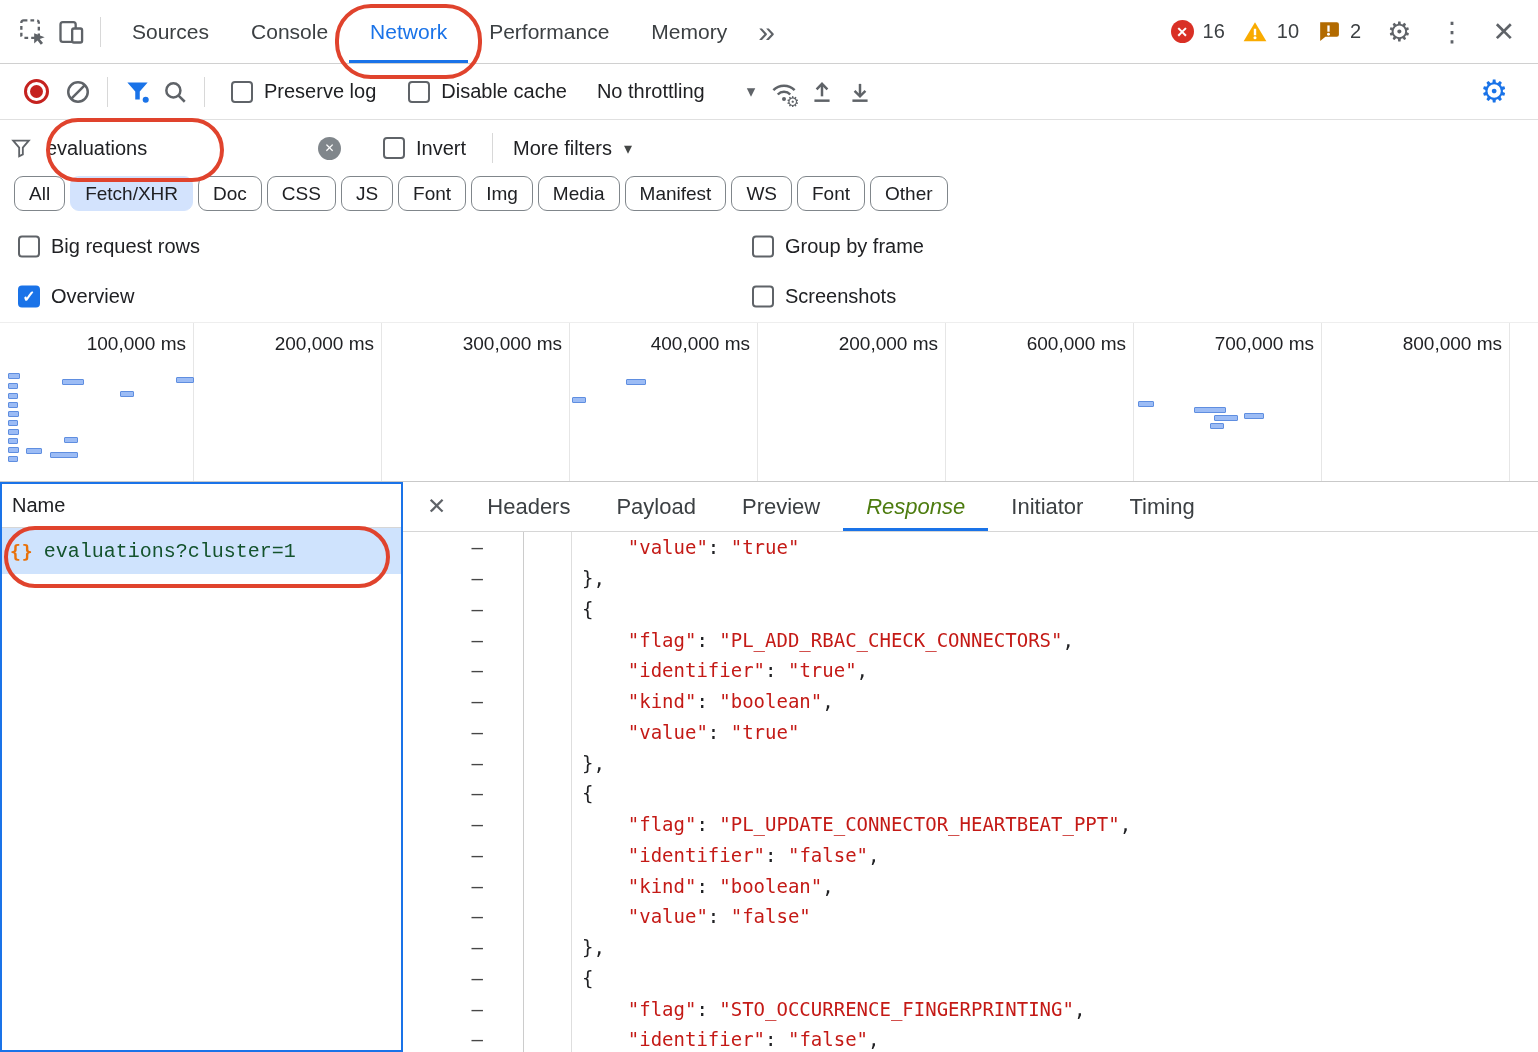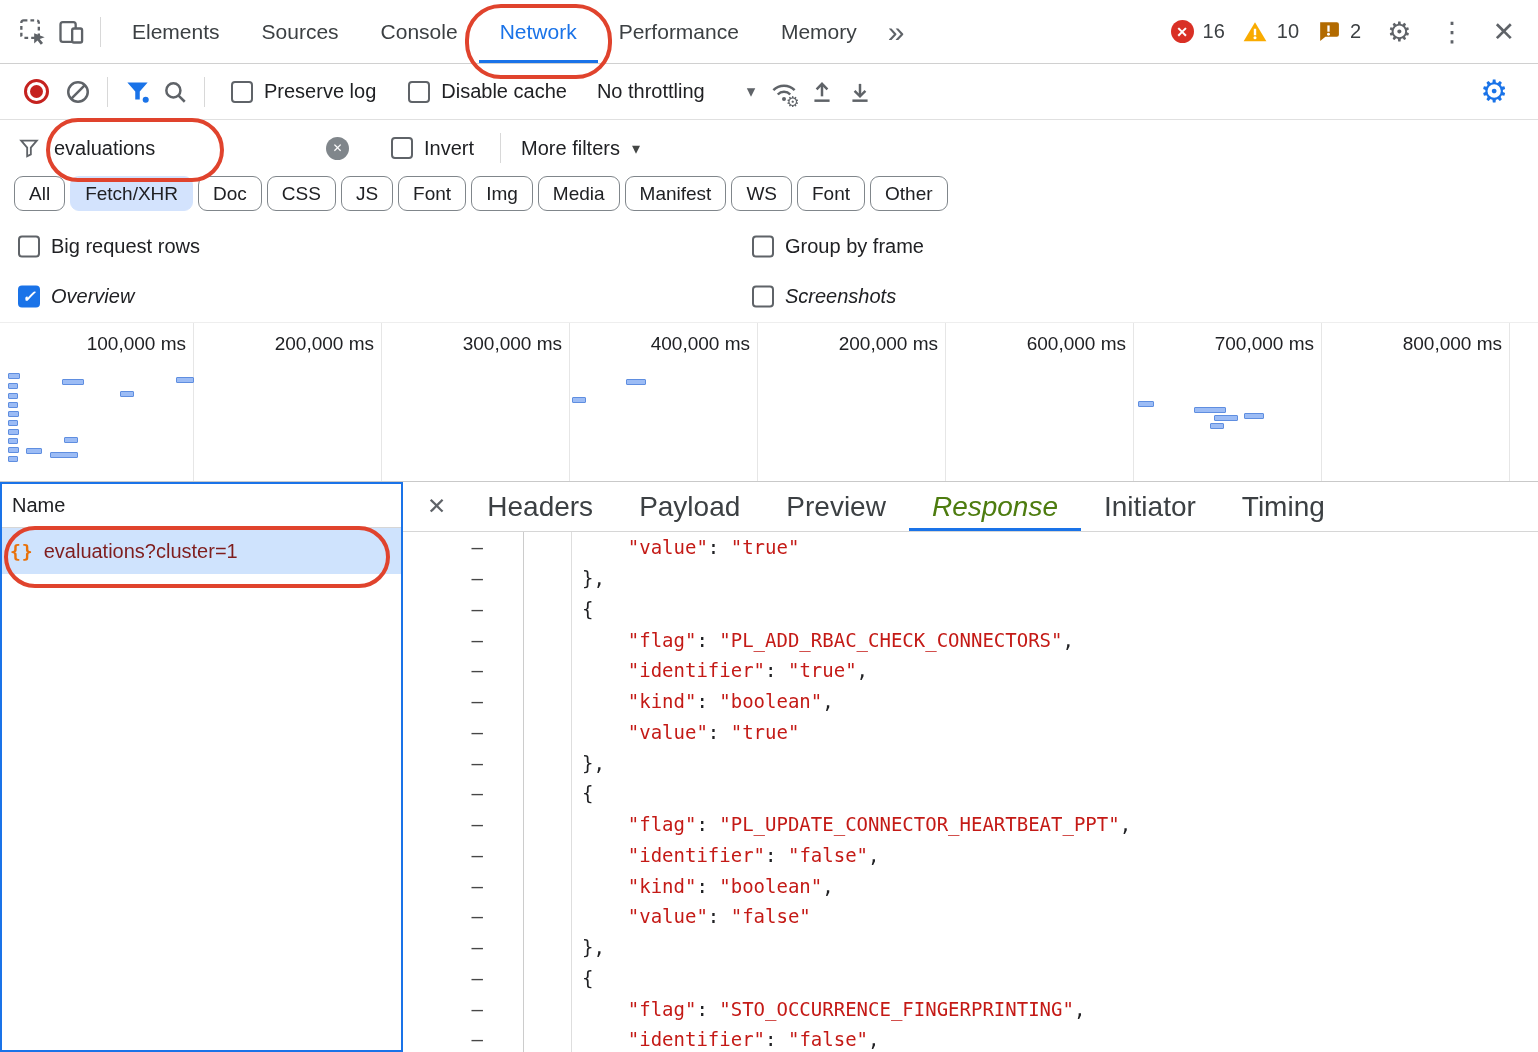--- a/index.html
+++ b/index.html
@@ -32,59 +32,59 @@
   .rec-btn::after { content: ""; width: 13px; height: 13px; border-radius: 50%; background: #c5221f; }
   .chk-label { display: flex; align-items: center; gap: 11px; font-size: 20px; color: #202124; margin: 0 16px; white-space: nowrap; }
   .cb { width: 22px; height: 22px; border: 2px solid #5f6368; border-radius: 4px; background: #fff; display: flex; align-items: center; justify-content: center; flex: none; }
   .cb.checked { background: #1a73e8; border-color: #1a73e8; }
   .cb.checked::after { content: "✓"; color: #fff; font-size: 16px; font-weight: bold; }
   .throttle { display: flex; align-items: center; font-size: 20px; color: #202124; margin: 0 10px 0 14px; }
   .caret { font-size: 17px; color: #5f6368; margin-left: 42px; }
   .blue-gear { margin-left: auto; font-size: 31px; color: #1a73e8; padding-right: 16px; }
 
   
-  .filter-bar { height: 56px; display: flex; align-items: center; padding: 0 14px; position: relative; }
+  .filter-bar { height: 56px; display: flex; align-items: center; padding: 0 6px; position: relative; }
   .filter-input { border: none; outline: none; background: transparent; font-size: 20px; font-family: "Liberation Sans", sans-serif; color: #202124; width: 272px; margin-left: 10px; }
   .clear-chip { width: 23px; height: 23px; border-radius: 50%; background: #80868b; color: #fff; font-size: 12px; display: flex; align-items: center; justify-content: center; flex: none; margin-right: 26px; }
   .more-filters { display: flex; align-items: center; gap: 12px; font-size: 20px; color: #202124; margin-left: 10px; }
   .tri-down { font-size: 16px; color: #444746; }
 
   
   .chips-row { height: 46px; display: flex; align-items: flex-start; gap: 5px; padding-left: 14px; }
   .chip { height: 35px; display: flex; align-items: center; padding: 0 14px; border: 1px solid #80868b; border-radius: 9px; font-size: 19px; color: #202124; white-space: nowrap; }
   .chip.selected { background: #d3e3fd; border-color: #d3e3fd; }
 
   
   .opt-row { position: relative; }
   .opt-row.r1 { height: 48px; }
-  .opt-row.r2 { height: 52px; font-style: italic; }
+  .opt-row.r2 { height: 52px; }
   .opt-a { position: absolute; left: 18px; top: 50%; transform: translateY(-50%); margin: 0; }
   .opt-b { position: absolute; left: 752px; top: 50%; transform: translateY(-50%); margin: 0; }
 
   
   .overview { height: 160px; position: relative; border-top: 1px solid #eee; border-bottom: 1px solid #c9c9c9; overflow: hidden; }
   .ticks { position: absolute; inset: 0; display: flex; padding-left: 6px; }
   .tick-col { width: 188px; flex: none; border-right: 1px solid #e6e6e6; }
   .tick-label { display: block; text-align: right; padding: 10px 7px 0 0; font-size: 19px; color: #202124; }
   .bars { position: absolute; inset: 0; z-index: 2; }
   .tl-bar { position: absolute; height: 6px; background: #9cbcf5; border: 1px solid #5f8ee0; border-radius: 1px; }
 
   
   .split { display: flex; height: 570px; }
   .name-panel { width: 403px; flex: none; border-right: 1px solid #c9c9c9; outline: 2px solid #1a73e8; outline-offset: -2px; position: relative; background: #fff; }
   .name-header { height: 46px; line-height: 46px; padding-left: 12px; font-size: 20px; color: #202124; border-bottom: 1px solid #d6d6d6; }
   .req-row { height: 46px; display: flex; align-items: center; gap: 10px; padding-left: 10px; font-size: 20px; }
   .req-row.selected { background: #cfe3fd; }
   .req-icon { font-family: "DejaVu Sans Mono", monospace; font-weight: bold; font-size: 18px; color: #e8710a; letter-spacing: 1px; }
-  .req-name { color: #7f1d1d; }
+  .req-name { color: #14532d; font-family: Liberation Mono, monospace; }
 
   .detail-panel { flex: 1; display: flex; flex-direction: column; min-width: 0; }
   .detail-tabs { height: 50px; display: flex; align-items: stretch; border-bottom: 1px solid #d6d6d6; padding-left: 12px; }
   .close-x { align-self: center; font-size: 23px; color: #5f6368; padding: 0 18px 0 12px; }
-  .det-tab { display: flex; align-items: center; padding: 0 23px; font-size: 28px; color: #3c4043; white-space: nowrap; }
+  .det-tab { display: flex; align-items: center; padding: 0 23px; font-size: 22px; color: #3c4043; white-space: nowrap; }
   .det-tab.selected { color: #4d7c0f; box-shadow: inset 0 -3px 0 #1a73e8; font-style: italic; }
 
   .code-area { position: relative; flex: 1; overflow: hidden; background: #fff; }
   .code-area::before { content: ""; position: absolute; left: 120px; top: 0; bottom: 0; width: 1px; background: #ccc; z-index: 1; }
   .code-area::after { content: ""; position: absolute; left: 168px; top: 0; bottom: 0; width: 1px; background: #dedede; }
   .code-lines { position: absolute; inset: 0; }
   .code-row { display: flex; height: 30.75px; align-items: center; font-family: "DejaVu Sans Mono", monospace; font-size: 19px; }
   .gutter-cell { width: 120px; flex: none; text-align: right; padding-right: 40px; color: #474747; }
   .code-text { white-space: pre; padding-left: 59px; color: #202124; position: relative; z-index: 2; }
   .tok-str { color: #c41a16; }
@@ -102,21 +102,20 @@
       </svg>
     </span>
     <span class="icon-btn">
       <svg width="28" height="28" viewBox="0 0 24 24" fill="none" stroke="#5f6368" stroke-width="2">
         <rect x="3" y="3.5" width="13" height="17" rx="2"></rect>
         <rect x="13" y="9" width="8.5" height="12" rx="1.5" fill="#fff"></rect>
       </svg>
     </span>
     <span class="vsep"></span>
     <div class="main-tabs">
-        <div class="main-tab">Elements</div>
         <div class="main-tab">Sources</div>
         <div class="main-tab">Console</div>
         <div class="main-tab selected">Network<span class="annot annot-tab"></span></div>
         <div class="main-tab">Performance</div>
         <div class="main-tab">Memory</div>
       </div>
     <span class="more-tabs">»</span>
     <div class="status-group">
       <span class="err-dot">✕</span>
       <span class="badge-count">16</span>

